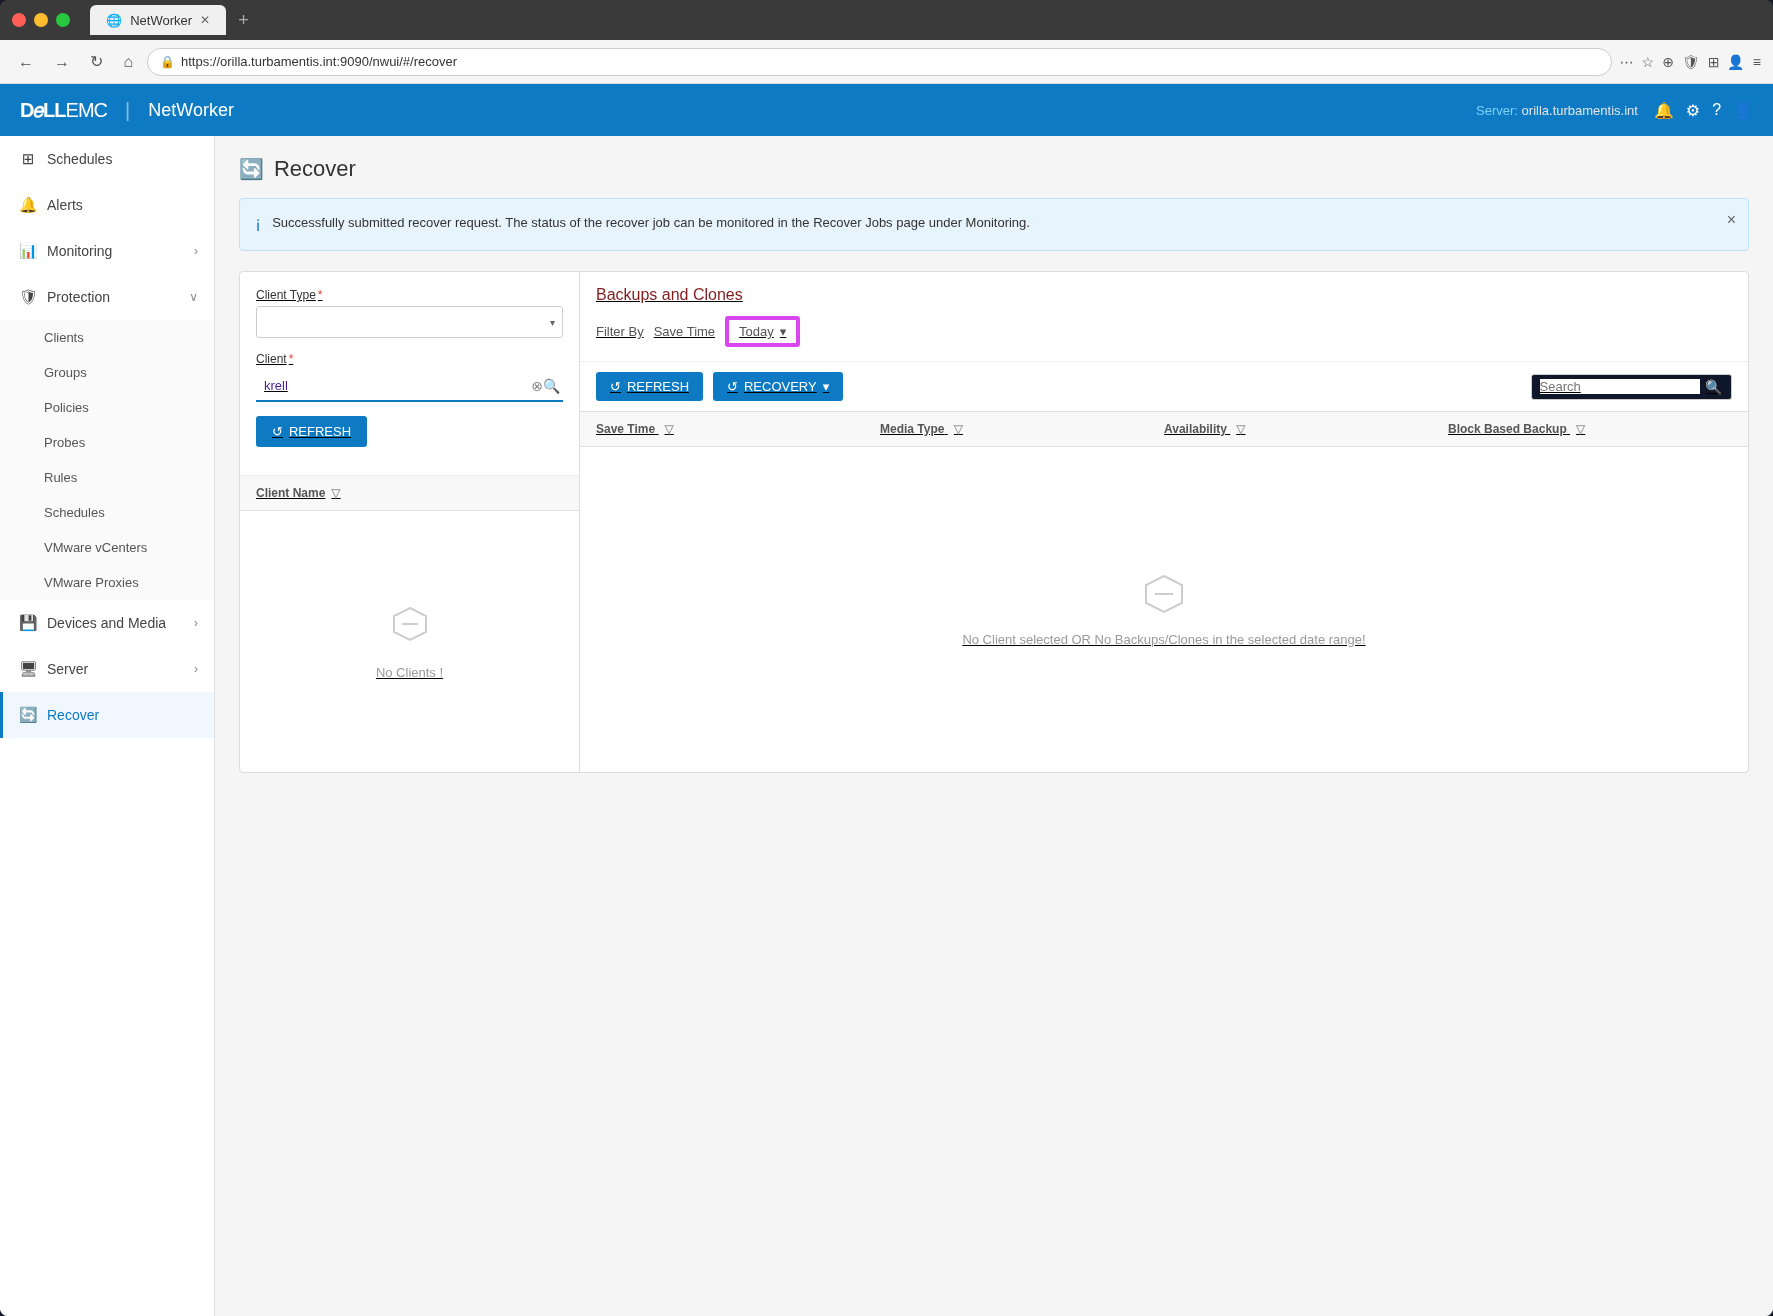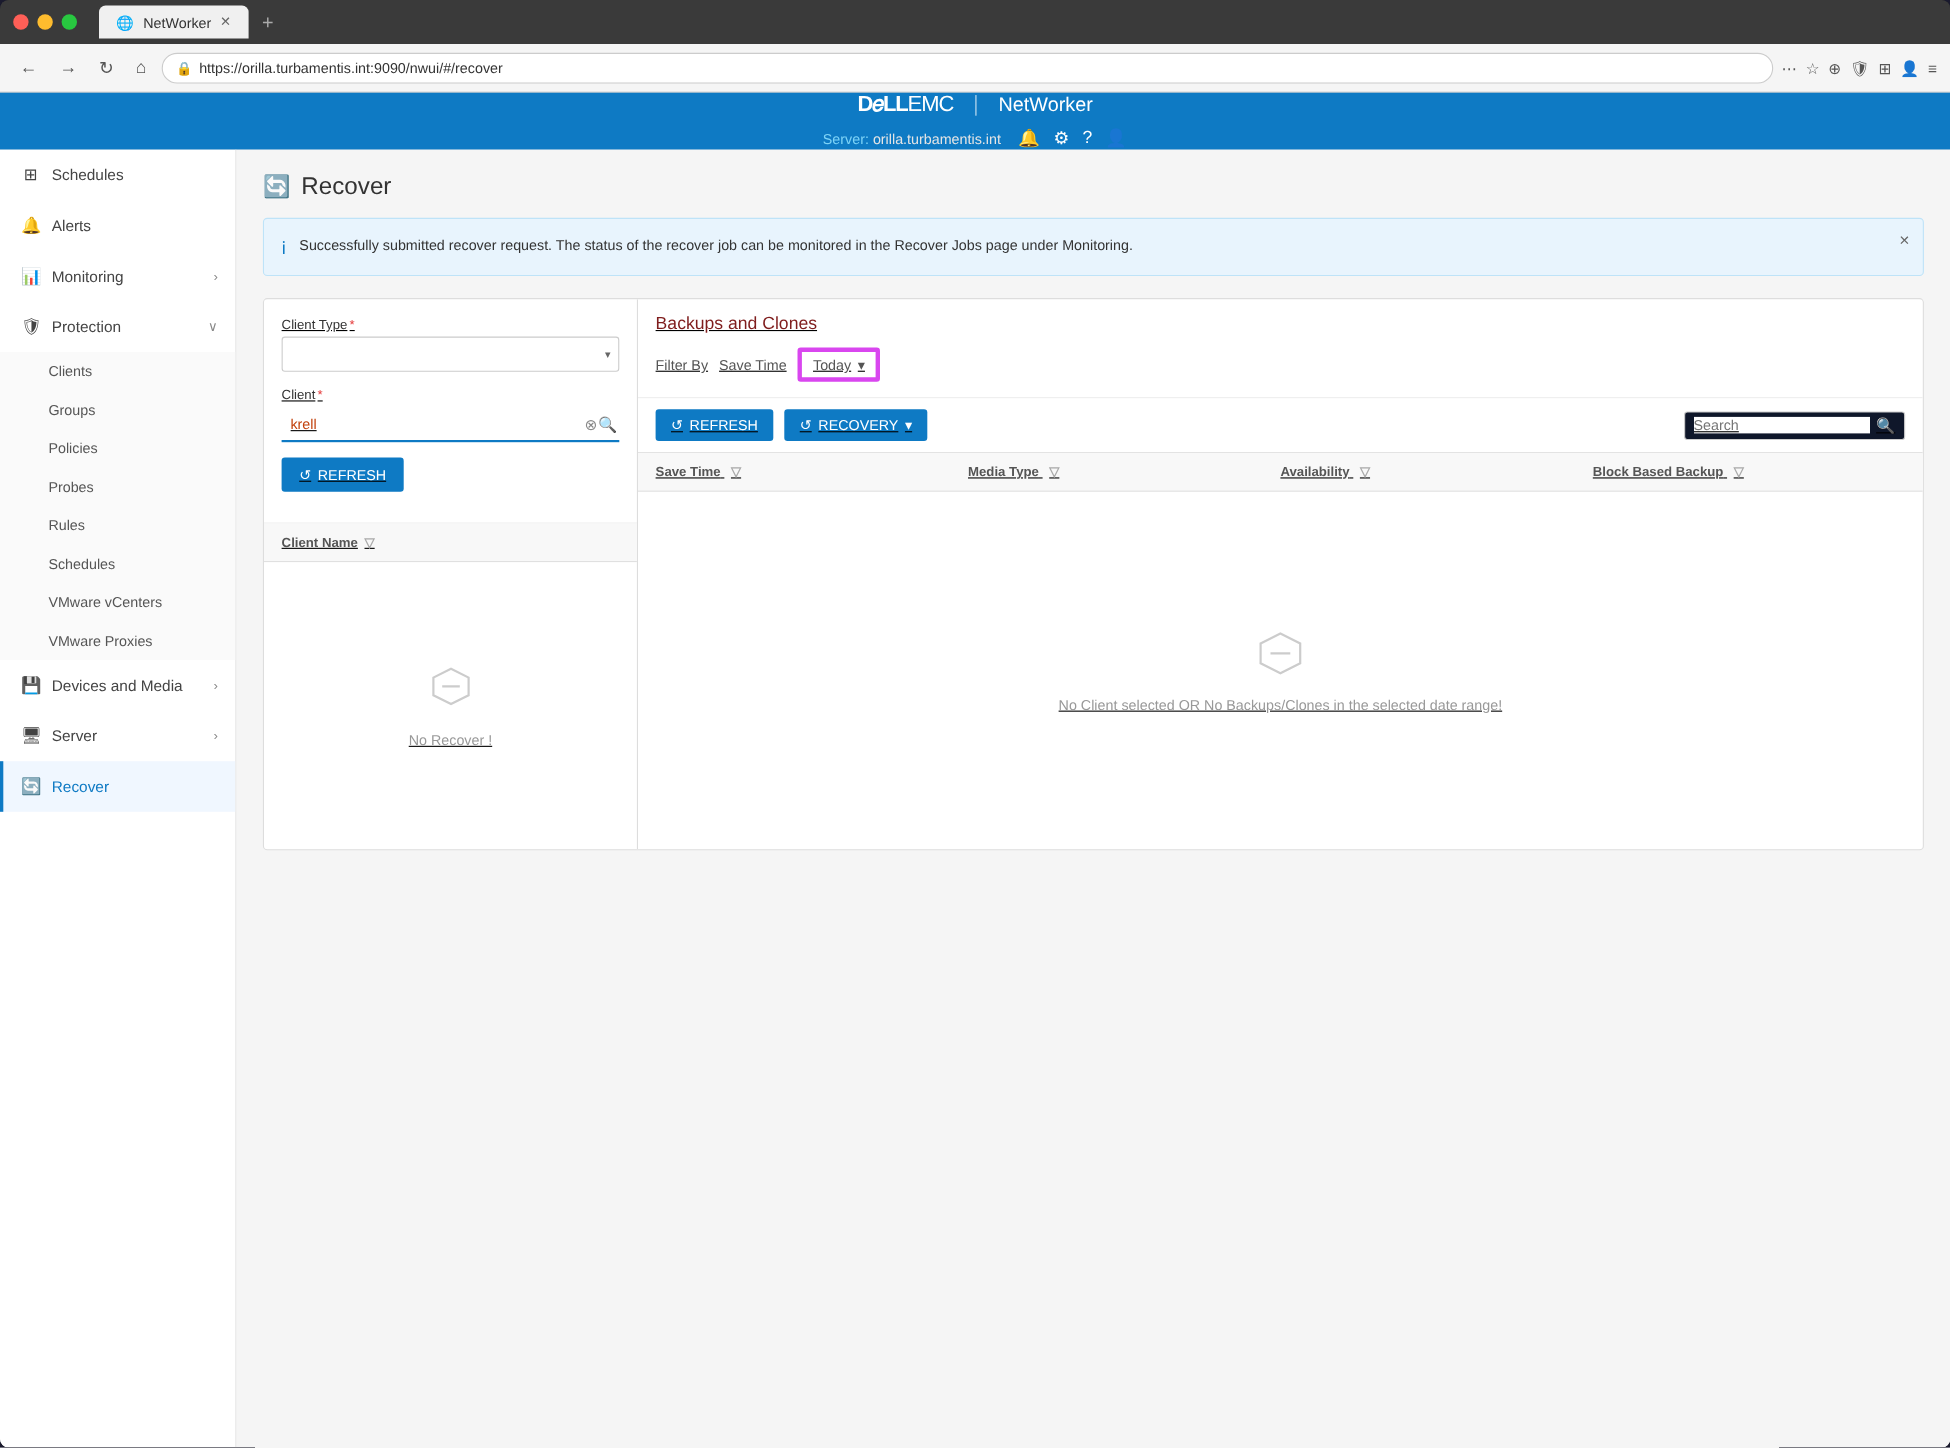--- a/index.html
+++ b/index.html
@@ -17,21 +17,21 @@
     .tab-new { color: #aaa; font-size: 18px; margin-left: 4px; cursor: pointer; }
     .browser-toolbar { background: #f5f5f5; height: 44px; display: flex; align-items: center; padding: 0 12px; gap: 8px; border-bottom: 1px solid #ddd; }
     .nav-btn { background: none; border: none; color: #555; cursor: pointer; font-size: 16px; padding: 4px 6px; border-radius: 4px; }
     .address-bar { flex: 1; height: 28px; border: 1px solid #ccc; border-radius: 14px; padding: 0 12px; font-size: 13px; background: white; display: flex; align-items: center; gap: 6px; }
     .address-bar-text { font-size: 13px; color: #333; flex: 1; }
     .lock-icon { color: #4CAF50; font-size: 12px; }
     .toolbar-icons { display: flex; gap: 8px; align-items: center; color: #555; font-size: 14px; }
 
     
     .app-content { flex: 1; display: flex; flex-direction: column; background: #f0f0f0; overflow: hidden; }
-    .app-header { background: #0e7ac4; height: 52px; display: flex; align-items: center; padding: 0 20px; justify-content: space-between; flex-direction: column; }
+    .app-header { background: #0e7ac4; height: 52px; display: flex; align-items: center; padding: 0 20px; justify-content: space-between; }
     .app-logo { display: flex; align-items: center; gap: 10px; }
     .dell-logo { color: white; font-size: 20px; font-weight: bold; letter-spacing: -1px; }
     .dell-logo .dell-part { color: white; font-weight: 900; }
     .dell-logo .emc-part { color: white; font-weight: 300; }
     .app-name-divider { color: rgba(255,255,255,0.5); font-size: 20px; margin: 0 8px; }
     .app-name { color: white; font-size: 18px; font-weight: 300; }
     .header-right { display: flex; align-items: center; gap: 16px; color: white; font-size: 13px; }
     .server-info { color: white; font-size: 13px; }
     .server-info span { color: #7dd3f7; }
     .header-icons { display: flex; gap: 12px; align-items: center; }
@@ -66,21 +66,21 @@
     .content-panels { display: flex; gap: 0; background: white; border: 1px solid #ddd; border-radius: 4px; overflow: hidden; text-decoration: underline; }
 
     
     .left-panel { width: 340px; border-right: 1px solid #ddd; flex-shrink: 0; display: flex; flex-direction: column; }
     .panel-form { padding: 16px; border-bottom: 1px solid #eee; }
     .form-group { margin-bottom: 14px; }
     .form-label { font-size: 12px; color: #333; margin-bottom: 4px; display: flex; align-items: center; gap: 2px; }
     .required { color: #e53e3e; }
     .form-select { width: 100%; height: 32px; border: 1px solid #ccc; border-radius: 3px; padding: 0 8px; font-size: 13px; color: #333; background: white; appearance: none; cursor: pointer; }
     .form-input-wrapper { position: relative; display: flex; align-items: center; }
-    .form-input { width: 100%; height: 32px; border: none; border-bottom: 2px solid #0e7ac4; padding: 0 28px 0 8px; font-size: 13px; color: #c2410c; background: transparent; outline: none; }
+    .form-input { width: 100%; height: 32px; border: none; border-bottom: 2px solid #0e7ac4; padding: 0 28px 0 8px; font-size: 13px; color: #4c1d95; background: transparent; outline: none; }
     .input-clear { position: absolute; right: 20px; color: #888; cursor: pointer; font-size: 14px; }
     .input-search { position: absolute; right: 2px; color: #888; cursor: pointer; font-size: 14px; }
     .select-wrapper { position: relative; }
     .select-arrow { position: absolute; right: 8px; top: 50%; transform: translateY(-50%); color: #666; font-size: 10px; pointer-events: none; }
 
     .refresh-btn { background: #0e7ac4; color: white; border: none; padding: 8px 16px; border-radius: 3px; font-size: 13px; cursor: pointer; display: flex; align-items: center; gap: 6px; margin-bottom: 12px; }
 
     .panel-table-header { display: flex; align-items: center; padding: 10px 16px; background: #f8f8f8; border-bottom: 1px solid #e0e0e0; font-size: 12px; color: #555; font-weight: 600; }
     .col-filter { color: #aaa; cursor: pointer; margin-left: 6px; }
 
@@ -270,21 +270,21 @@
               <span class="col-filter">▽</span>
             </div>
 
             <div class="empty-state">
               <span class="empty-icon">
                 <svg width="40" height="40" viewBox="0 0 40 40" fill="none">
                   <path d="M20 4 L36 12 L36 28 L20 36 L4 28 L4 12 Z" stroke="#ccc" stroke-width="2" fill="none"></path>
                   <line x1="12" y1="20" x2="28" y2="20" stroke="#ccc" stroke-width="2"></line>
                 </svg>
               </span>
-              <span class="empty-text">No Recover !</span>
+              <span class="empty-text">No Clients !</span>
             </div>
           </div>
 
           <div class="right-panel">
             <div class="right-panel-header">
               <div class="right-panel-title">Backups and Clones</div>
               <div class="filter-row">
                 <span class="filter-label">Filter By</span>
                 <span class="save-time-label">Save Time</span>
                 <div class="save-time-select">

